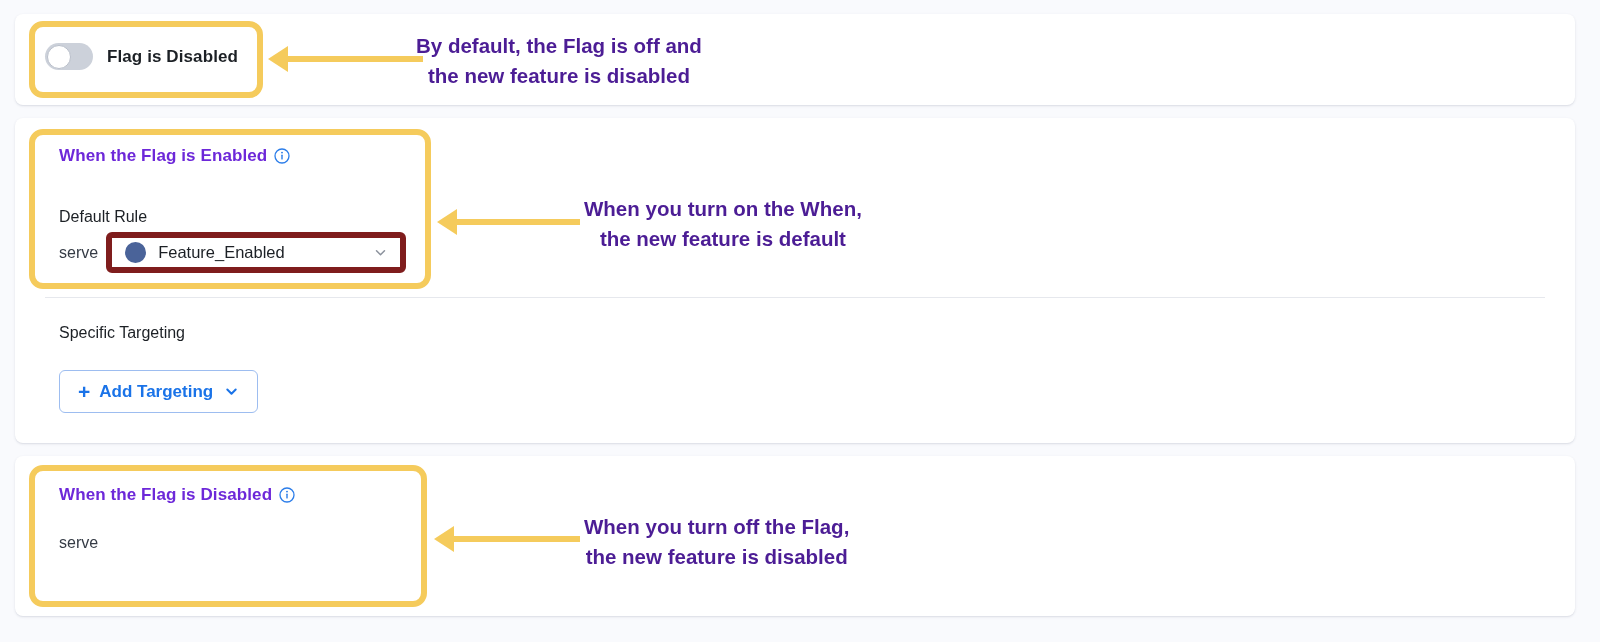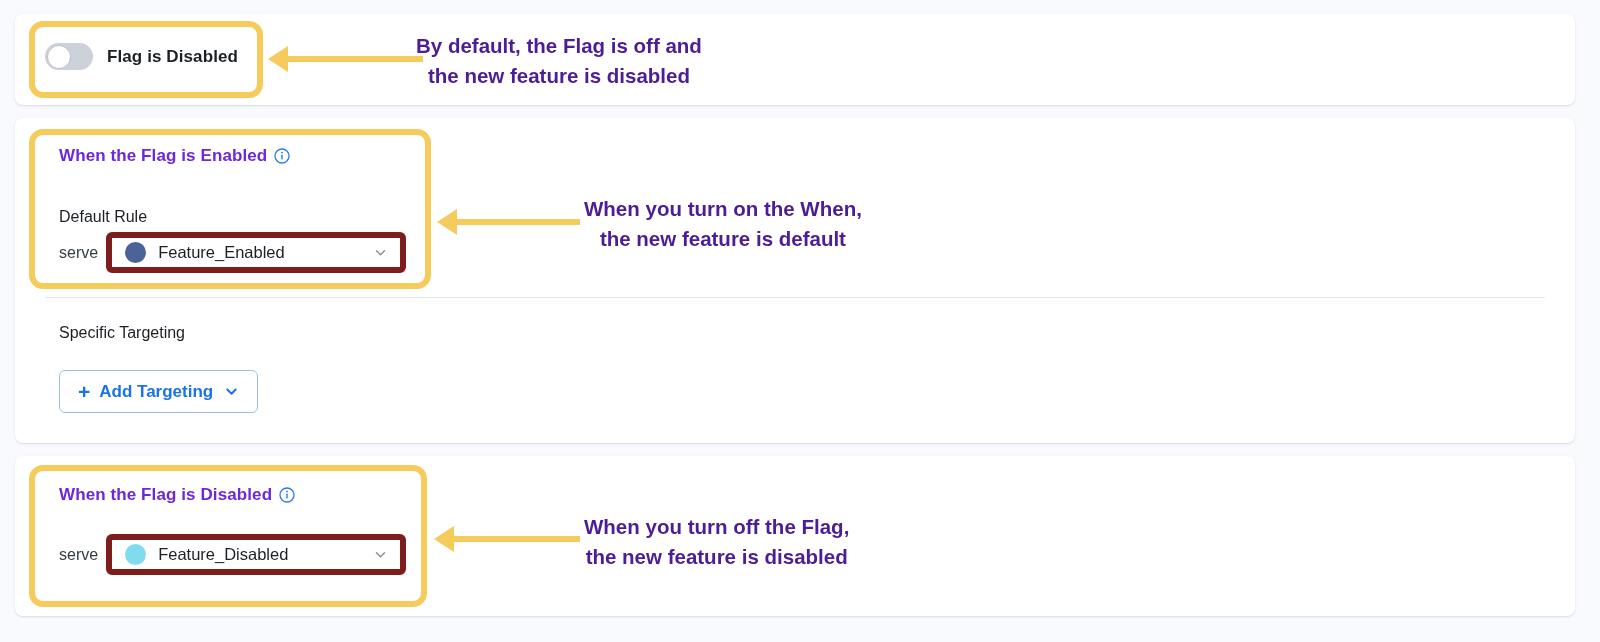--- a/index.html
+++ b/index.html
@@ -271,29 +271,20 @@
         <svg width="16" height="16" viewBox="0 0 16 16">
           <circle cx="8" cy="8" r="7" fill="none" stroke="#2b7de9" stroke-width="1.3"></circle>
           <circle cx="8" cy="4.6" r="0.95" fill="#2b7de9"></circle>
           <rect x="7.3" y="6.6" width="1.4" height="5" rx="0.7" fill="#2b7de9"></rect>
         </svg>
       </span>
     </div>
 
     <div class="serve-row" style="left:44px; top:78px;">
       <span class="serve-word">serve</span>
-      <div class="select-box">
-        <span class="dot" style="background:#7fdbed;"></span>
-        <span class="select-value">Feature_Disabled</span>
-        <span class="chev">
-          <svg width="15" height="15" viewBox="0 0 15 15">
-            <path d="M3.5 5.7 L7.5 9.7 L11.5 5.7" fill="none" stroke="#8b919c" stroke-width="1.5" stroke-linecap="round" stroke-linejoin="round"></path>
-          </svg>
-        </span>
-      </div>
     </div>
   </div>
 
   <div class="hl" id="hl-1"></div>
   <div class="hl" id="hl-2"></div>
   <div class="hl" id="hl-3"></div>
 
   <div class="arrow" id="arrow-1">
     <div class="head"></div>
     <div class="tail"></div>

